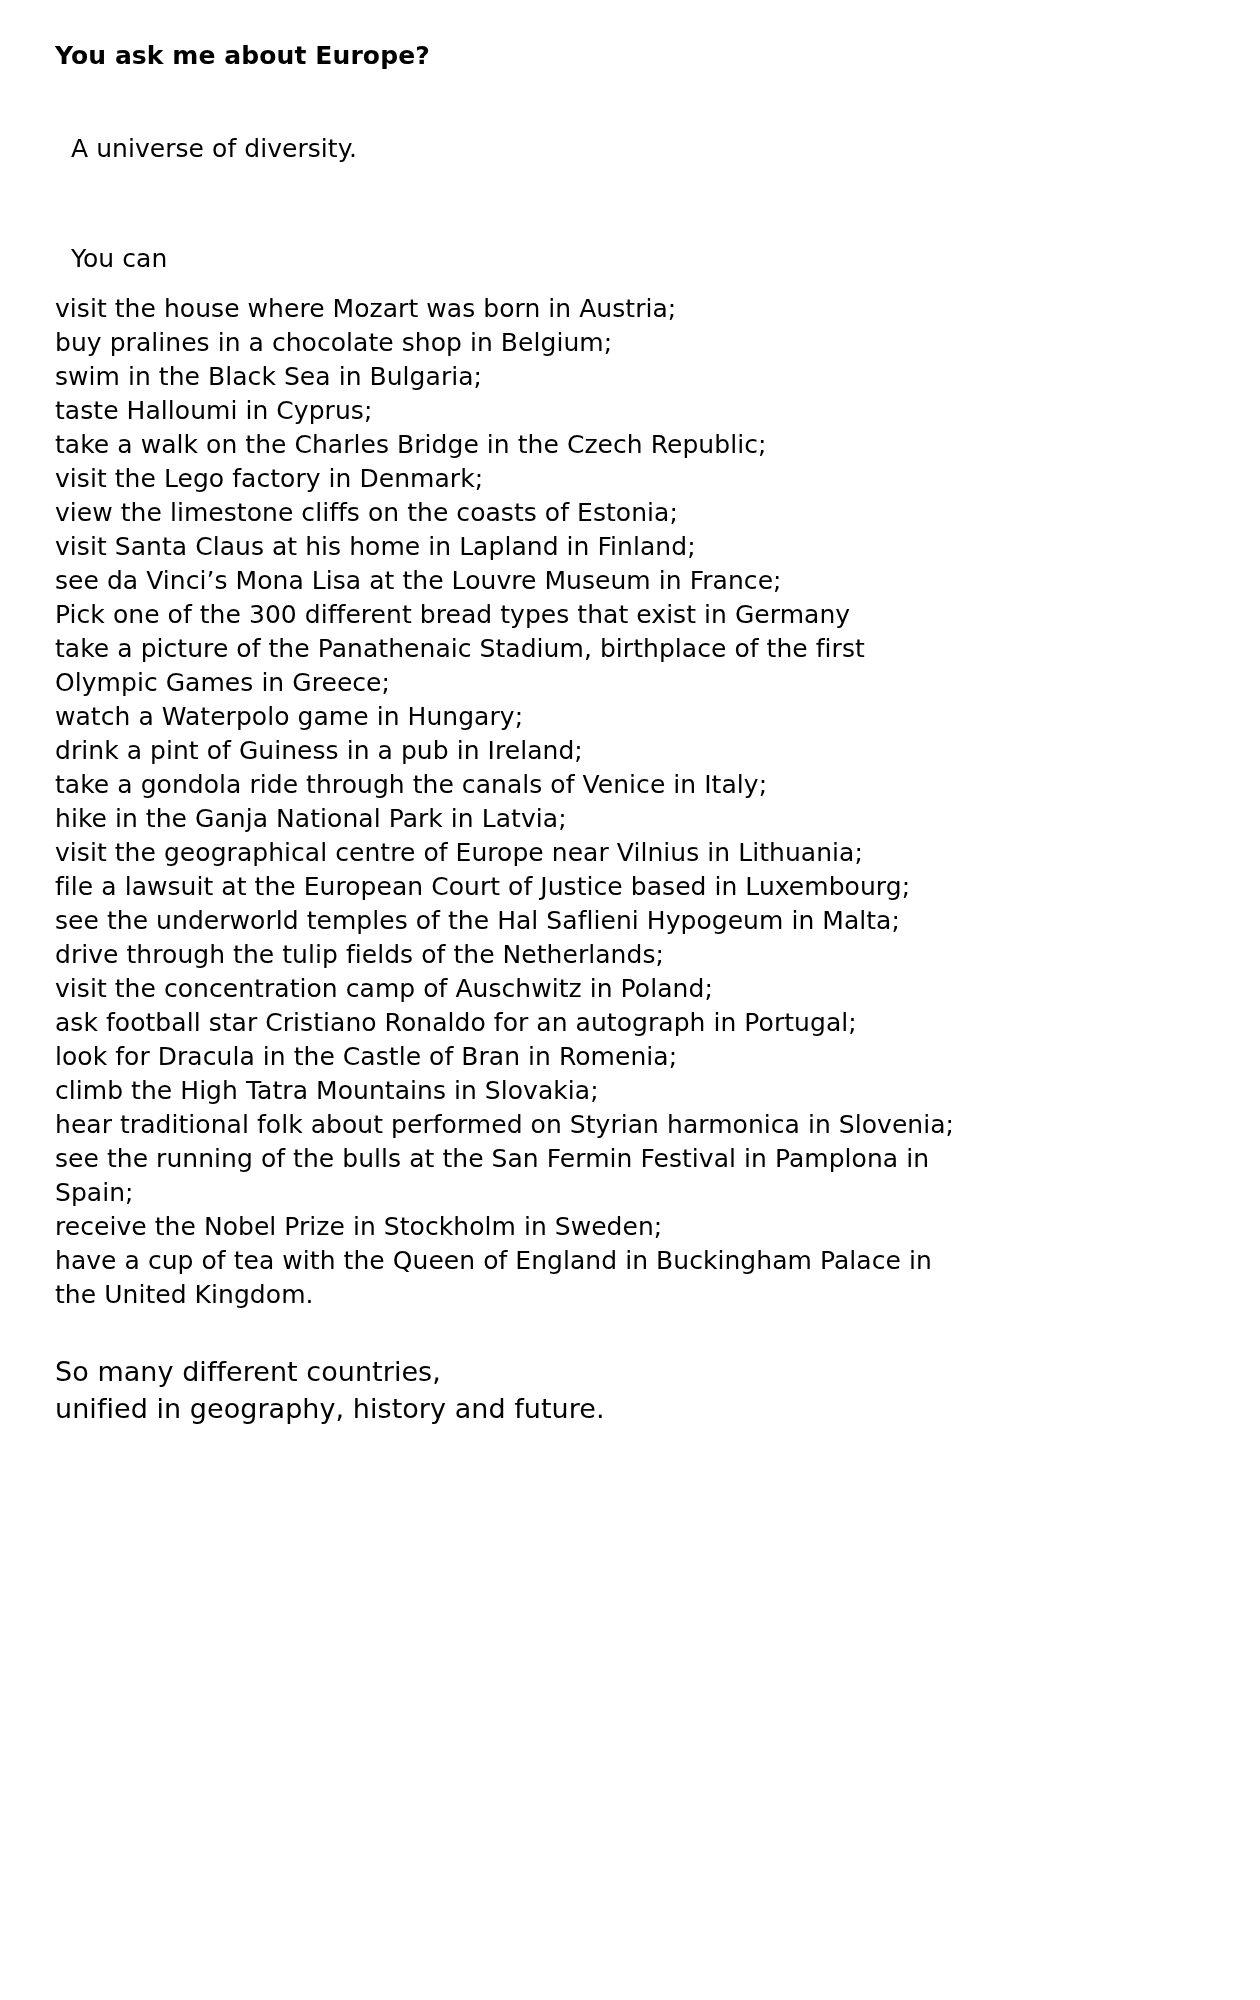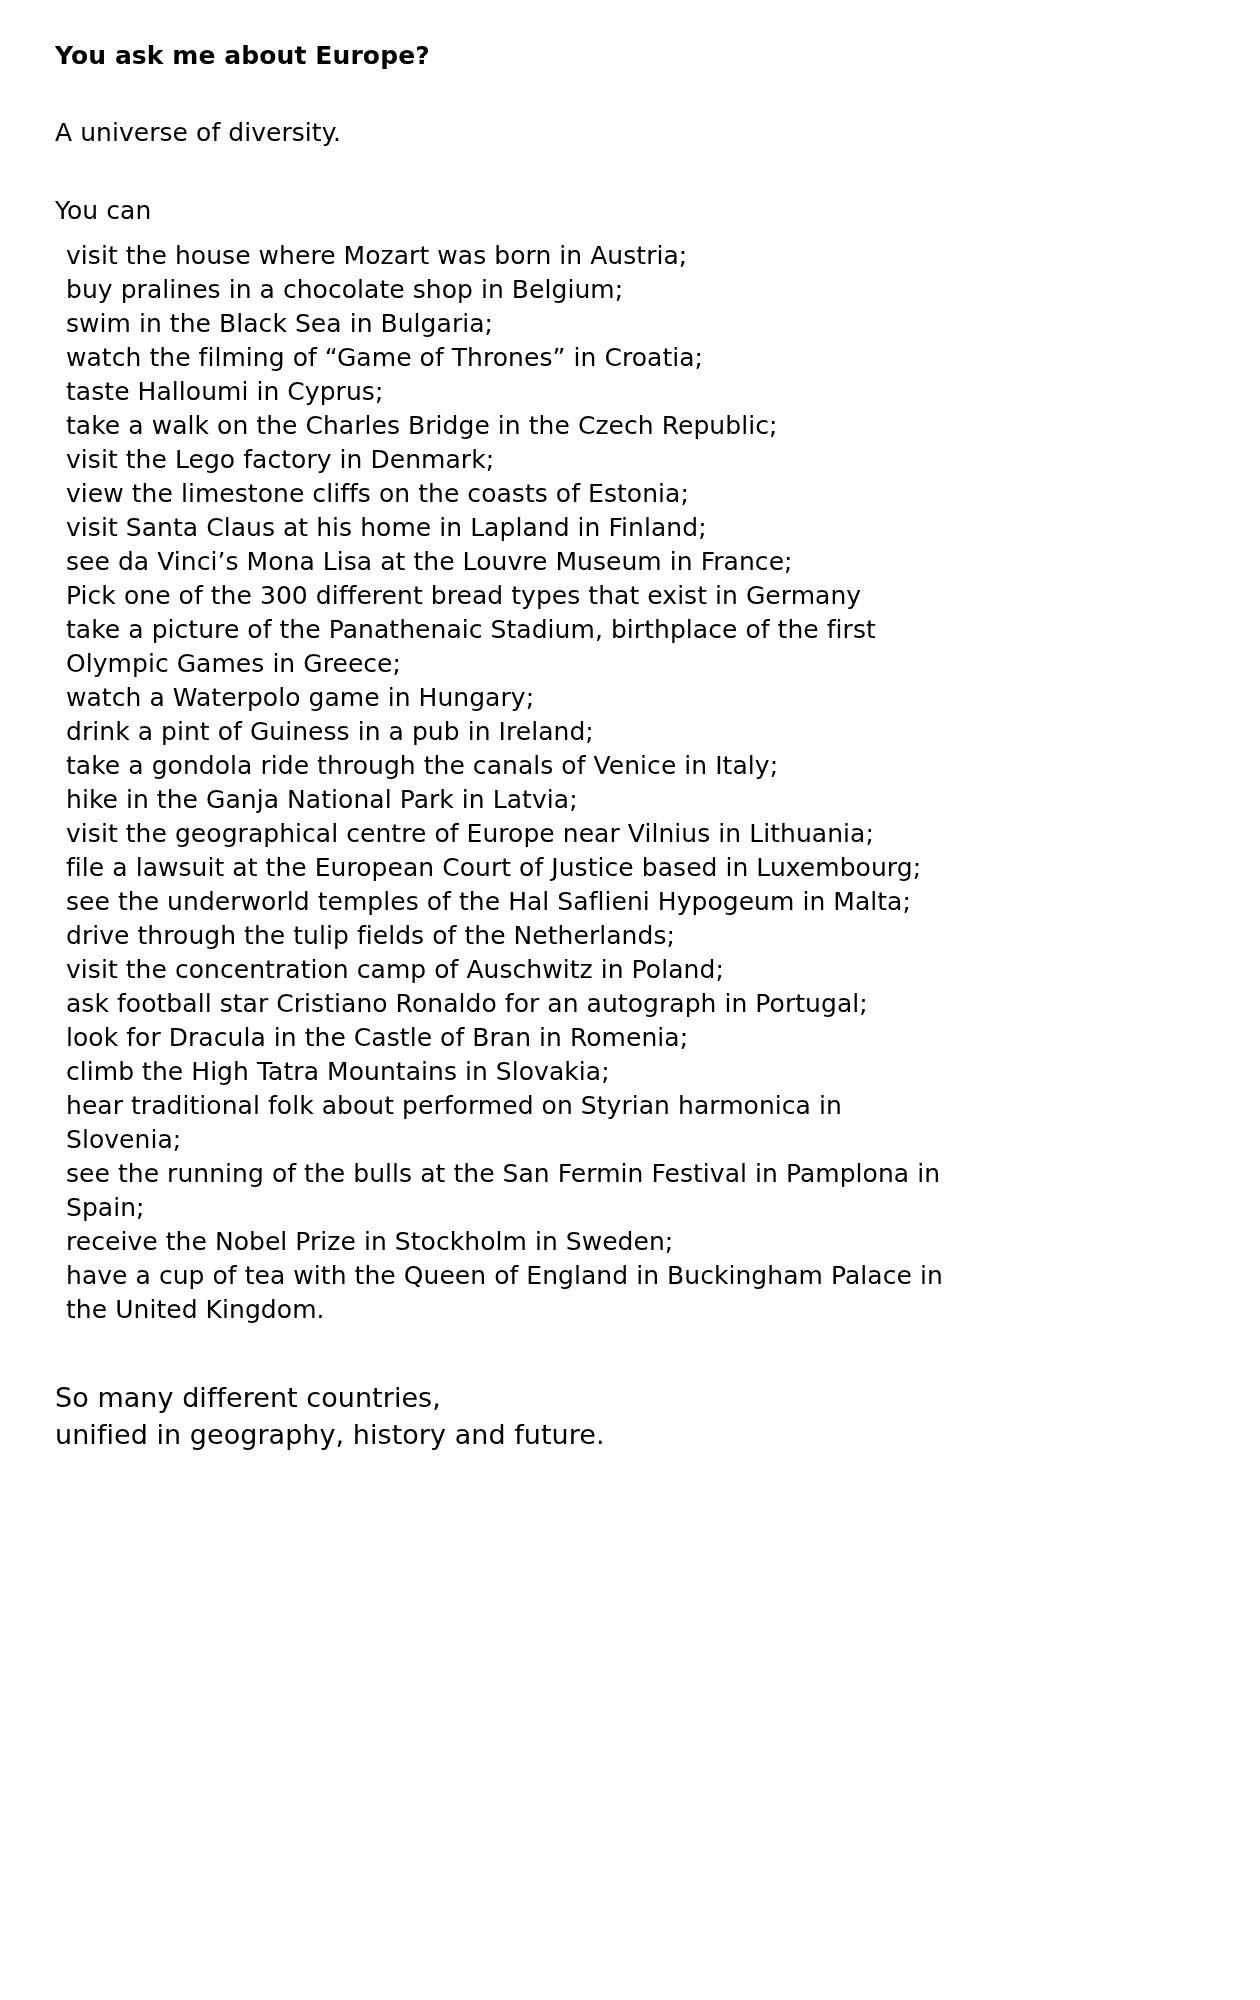--- a/index.html
+++ b/index.html
@@ -30,26 +30,26 @@
   }
   .spacer {
     height: 44px;
   }
   .spacer-small {
     height: 42px;
   }
   .para {
     font-size: 25px;
     line-height: 1.36;
-    margin: 0;
+    margin: 16px;
     padding: 0;
     letter-spacing: 0.05px;
   }
   .list {
-    margin: 11px;
+    margin: 0;
     padding: 0;
     list-style: none;
   }
   .list li {
     font-size: 25px;
     line-height: 1.36;
     margin: 0;
     padding: 0;
     letter-spacing: 0.05px;
   }
@@ -73,21 +73,20 @@
   <p class="para">A universe of diversity.</p>
 
   <div class="spacer"></div>
 
   <p class="para">You can</p>
 
   <ul class="list">
     <li>visit the house where Mozart was born in Austria;</li>
     <li>buy pralines in a chocolate shop in Belgium;</li>
     <li>swim in the Black Sea in Bulgaria;</li>
-    <li>watch the filming of “Game of Thrones” in Croatia;</li>
     <li>taste Halloumi in Cyprus;</li>
     <li>take a walk on the Charles Bridge in the Czech Republic;</li>
     <li>visit the Lego factory in Denmark;</li>
     <li>view the limestone cliffs on the coasts of Estonia;</li>
     <li>visit Santa Claus at his home in Lapland in Finland;</li>
     <li>see da Vinci’s Mona Lisa at the Louvre Museum in France;</li>
     <li>Pick one of the 300 different bread types that exist in Germany</li>
     <li>take a picture of the Panathenaic Stadium, birthplace of the first Olympic Games in Greece;</li>
     <li>watch a Waterpolo game in Hungary;</li>
     <li>drink a pint of Guiness in a pub in Ireland;</li>

